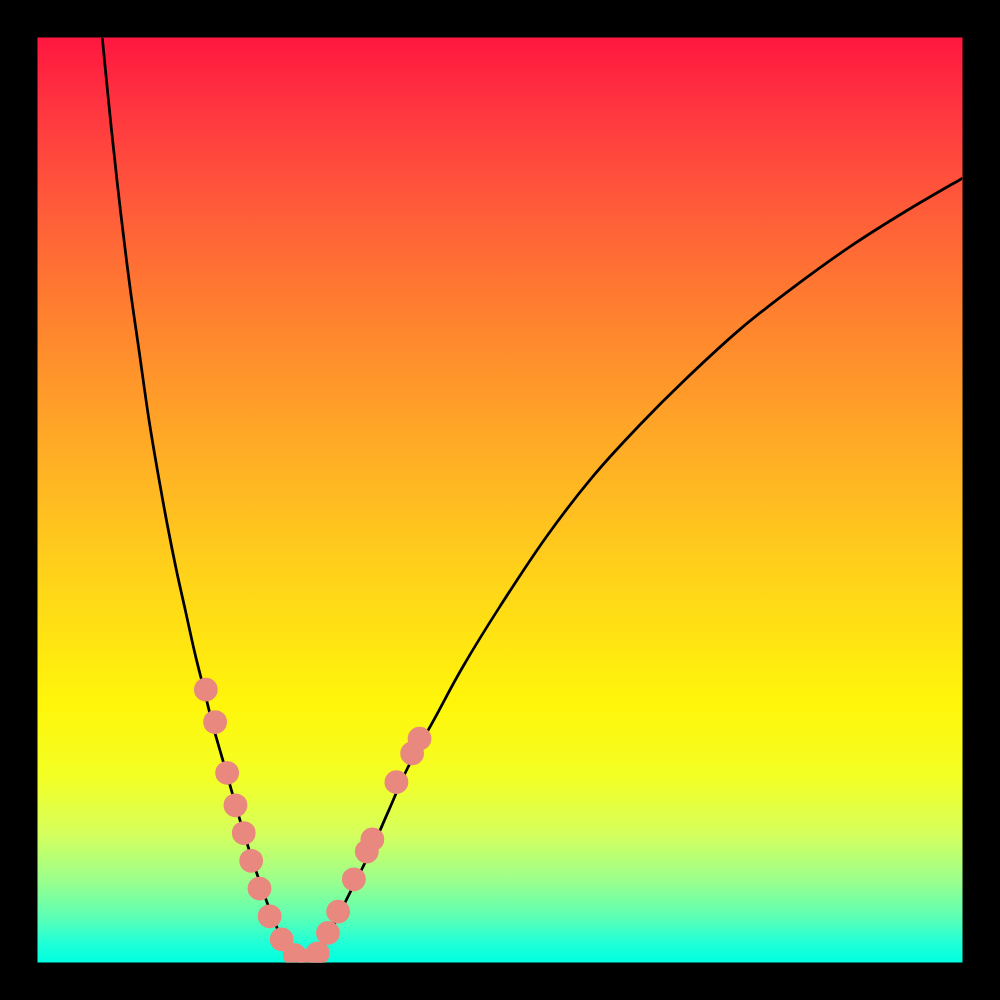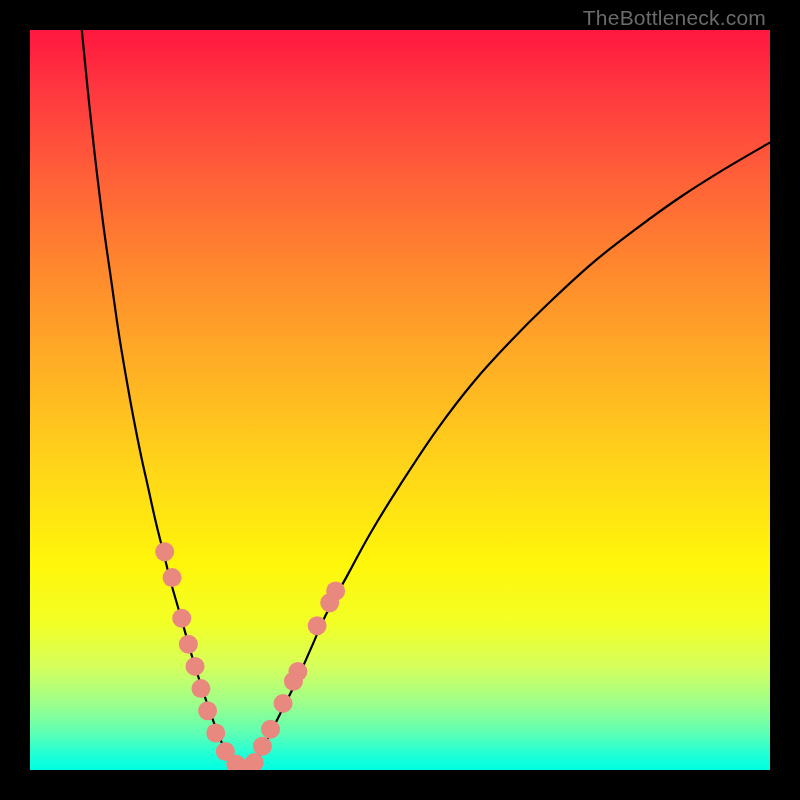--- a/index.html
+++ b/index.html
@@ -58,21 +58,20 @@
     top: 0;
     left: 0;
     width: 740px;
     height: 740px;
   }
 </style>
 </head>
 <body>
 
 <div class="frame">
-  <div class="watermark">TheBottleneck.com</div>
   <div class="plot-area">
     <svg class="curves" viewBox="0 0 740 740">
       <path id="left-curve" fill="none" stroke-width="2.2" d="M 51.800000000000004 0 C 53.13 13.32, 56.54 48.69, 59.20 74.00 C 61.86 99.31, 63.94 117.96, 66.60 140.60 C 69.26 163.24, 71.34 179.82, 74.00 199.80 C 76.66 219.78, 78.74 232.95, 81.40 251.60 C 84.06 270.25, 86.14 286.08, 88.80 303.40 C 91.46 320.72, 93.54 332.48, 96.20 347.80 C 98.86 363.12, 100.94 374.51, 103.60 388.50 C 106.26 402.49, 108.34 412.85, 111.00 425.50 C 113.66 438.15, 115.74 446.81, 118.40 458.80 C 121.06 470.79, 123.14 480.78, 125.80 492.10 C 128.46 503.42, 130.54 511.04, 133.20 521.70 C 135.86 532.36, 137.94 541.31, 140.60 551.30 C 143.26 561.29, 145.34 567.88, 148.00 577.20 C 150.66 586.52, 152.74 593.78, 155.40 603.10 C 158.06 612.42, 160.14 620.08, 162.80 629.00 C 165.46 637.92, 167.54 644.42, 170.20 652.68 C 172.86 660.94, 174.94 667.15, 177.60 674.88 C 180.26 682.61, 182.34 688.54, 185.00 695.60 C 187.66 702.66, 189.74 708.11, 192.40 714.10 C 195.06 720.09, 197.14 724.90, 199.80 728.90 C 202.46 732.90, 205.87 734.97, 207.20 736.30" stroke="#000000"></path>
       <path id="right-curve" fill="none" stroke-width="2.2" d="M 222 736.3 C 223.33 734.30, 226.74 729.86, 229.40 725.20 C 232.06 720.54, 232.80 718.39, 236.80 710.40 C 240.80 702.41, 246.27 691.46, 251.60 680.80 C 256.93 670.14, 261.07 662.52, 266.40 651.20 C 271.73 639.88, 275.87 629.89, 281.20 617.90 C 286.53 605.91, 289.34 597.92, 296.00 584.60 C 302.66 571.28, 310.21 558.55, 318.20 543.90 C 326.19 529.25, 331.08 519.18, 340.40 503.20 C 349.72 487.22, 358.01 473.75, 370.00 455.10 C 381.99 436.45, 393.68 418.25, 407.00 399.60 C 420.32 380.95, 430.68 367.48, 444.00 351.50 C 457.32 335.52, 467.68 324.79, 481.00 310.80 C 494.32 296.81, 503.35 287.79, 518.00 273.80 C 532.65 259.81, 546.42 246.69, 562.40 233.10 C 578.38 219.51, 590.82 210.31, 606.80 198.32 C 622.78 186.33, 635.22 177.29, 651.20 166.50 C 667.18 155.71, 679.62 148.10, 695.60 138.38 C 711.58 128.66, 732.01 117.14, 740.00 112.48" stroke="#000000"></path>
       <g id="markers">
           <circle cx="134.68" cy="521.70" r="9.5" fill="#e9887f" stroke="#cf6a60" stroke-width="0"></circle>
           <circle cx="142.08" cy="547.60" r="9.5" fill="#e9887f" stroke="#cf6a60" stroke-width="0"></circle>
           <circle cx="151.70" cy="588.30" r="9.5" fill="#e9887f" stroke="#cf6a60" stroke-width="0"></circle>
           <circle cx="158.36" cy="614.20" r="9.5" fill="#e9887f" stroke="#cf6a60" stroke-width="0"></circle>
           <circle cx="165.02" cy="636.40" r="9.5" fill="#e9887f" stroke="#cf6a60" stroke-width="0"></circle>

